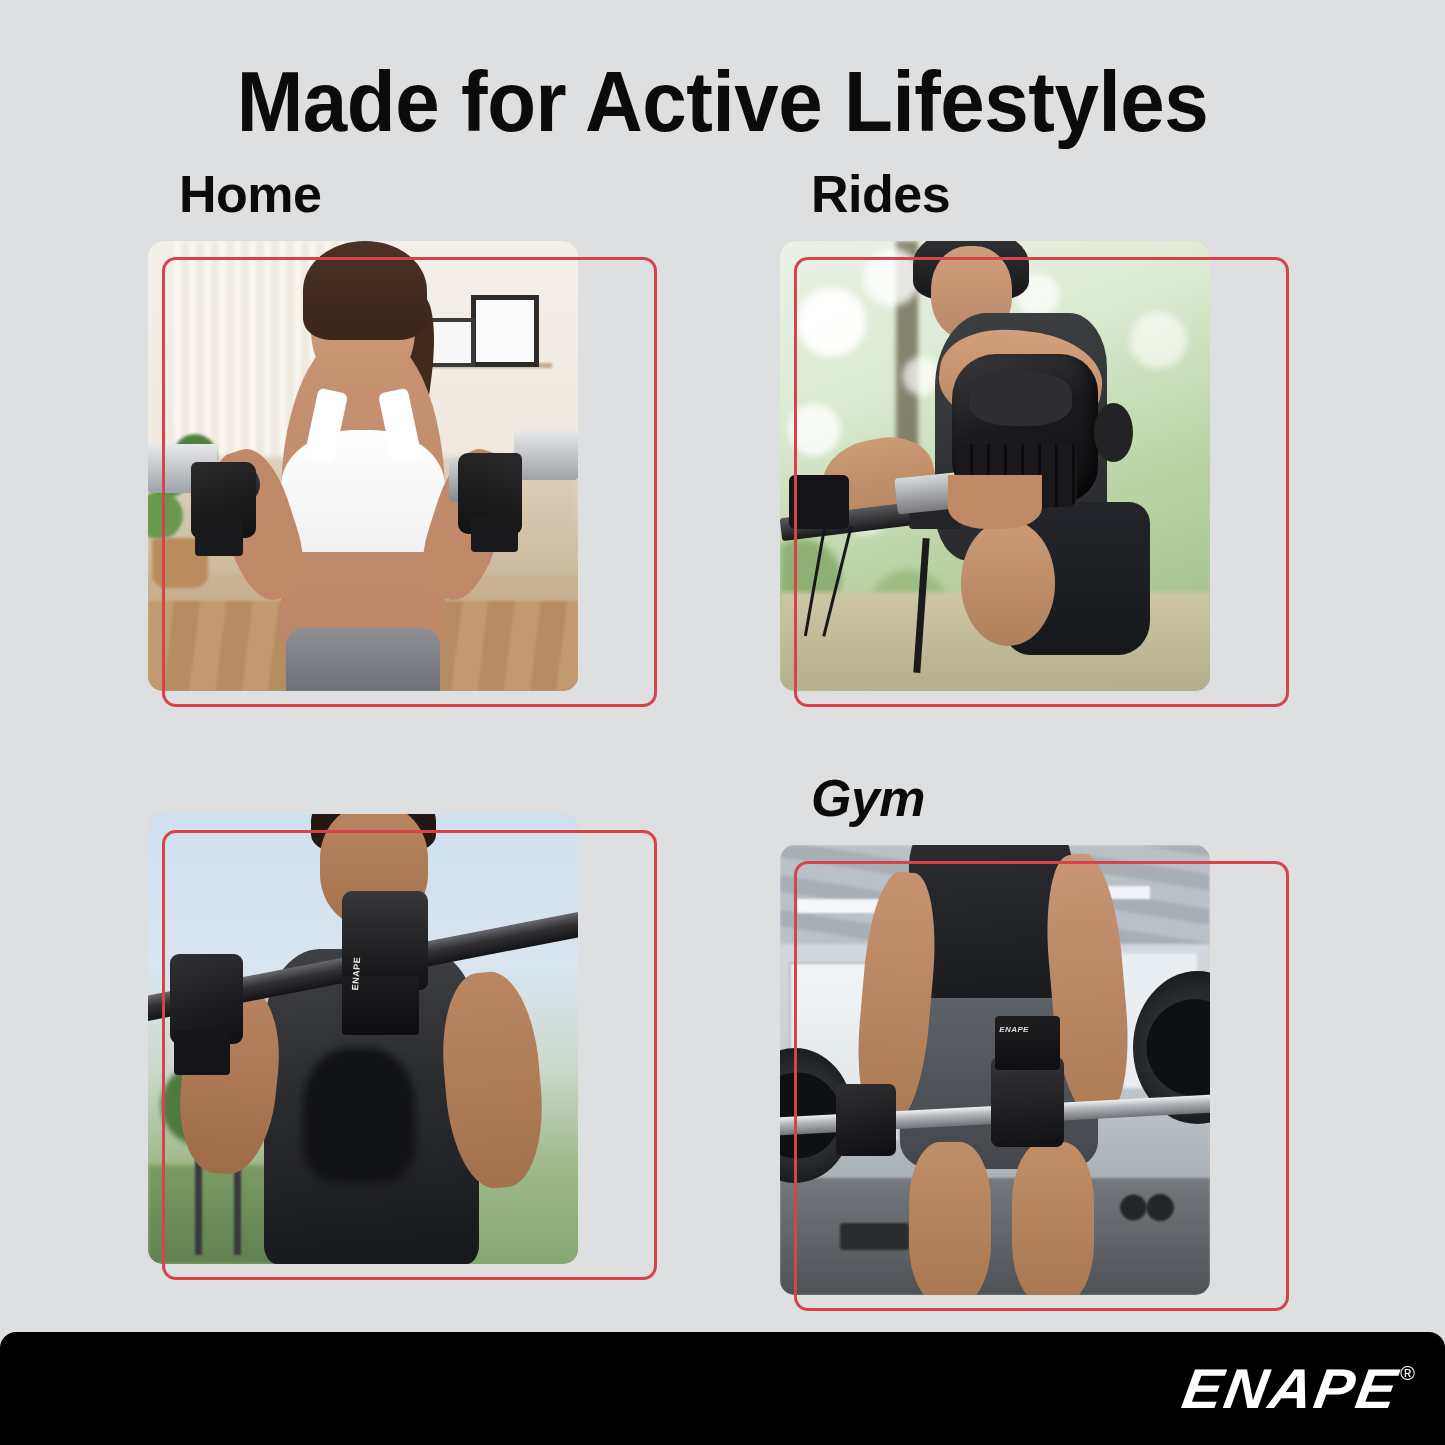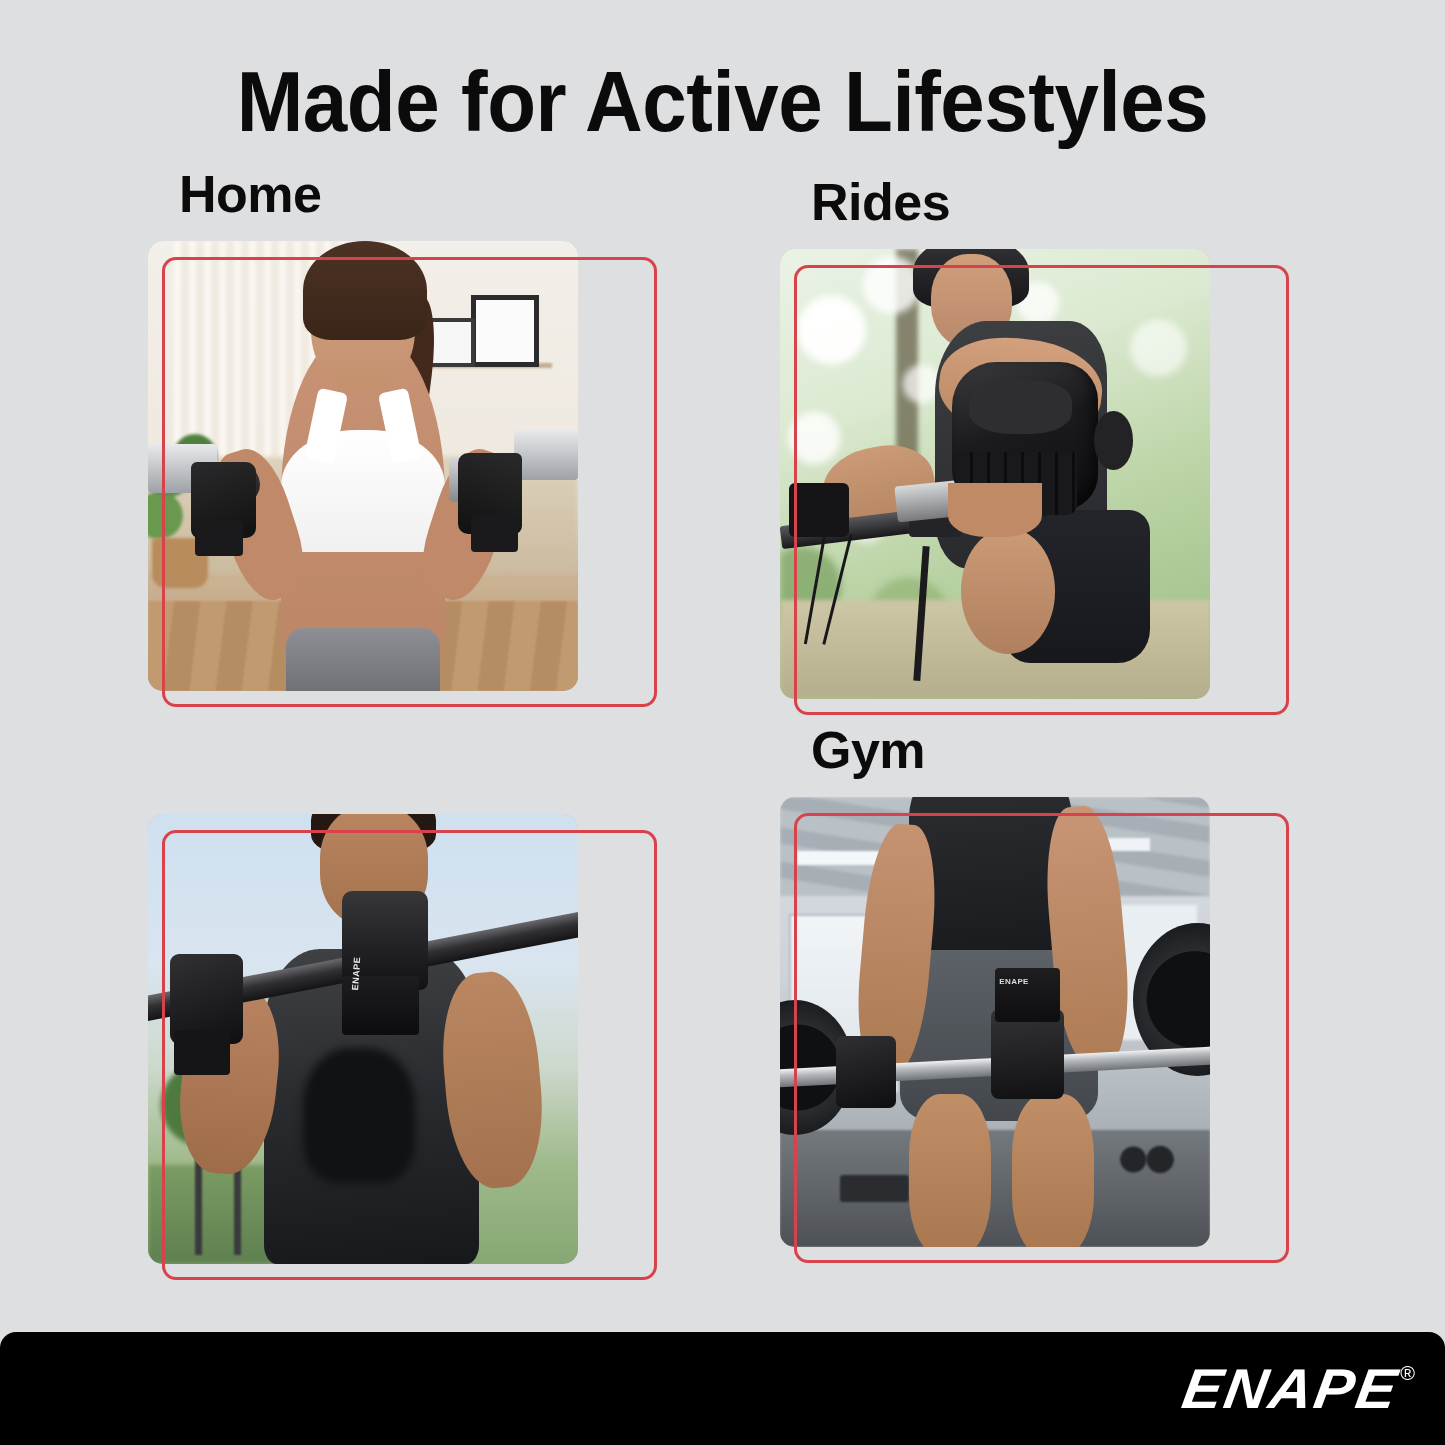--- a/index.html
+++ b/index.html
@@ -69,23 +69,23 @@
     top:89px; left:22px;
     width:495px; height:450px;
     border:3px solid #d8434b;
     border-radius:14px;
     z-index:2;
     pointer-events:none;
   }
 
   
   #panel-home    { left:140px;  top:0px;   width:530px; height:545px; }
-  #panel-rides   { left:772px;  top:8px;   width:530px; height:545px;text-decoration:underline; }
+  #panel-rides   { left:772px;  top:0px;   width:530px; height:545px;text-decoration:underline; }
   #panel-outdoor { left:140px;  top:573px; width:530px; height:545px; }
-  #panel-gym     { left:772px;  top:556px; width:530px; height:545px; }
+  #panel-gym     { left:772px;  top:604px; width:530px; height:545px;font-style:italic; }
 
   
   .scene { position:absolute; inset:0; }
   .sh { position:absolute; }   
 
   
   .home-bg {
     inset:0;
     background:
       linear-gradient(180deg,#f3efe9 0%,#efe9e0 46%,#e4d9c9 60%,#cbb394 74%,#b89a76 100%);

